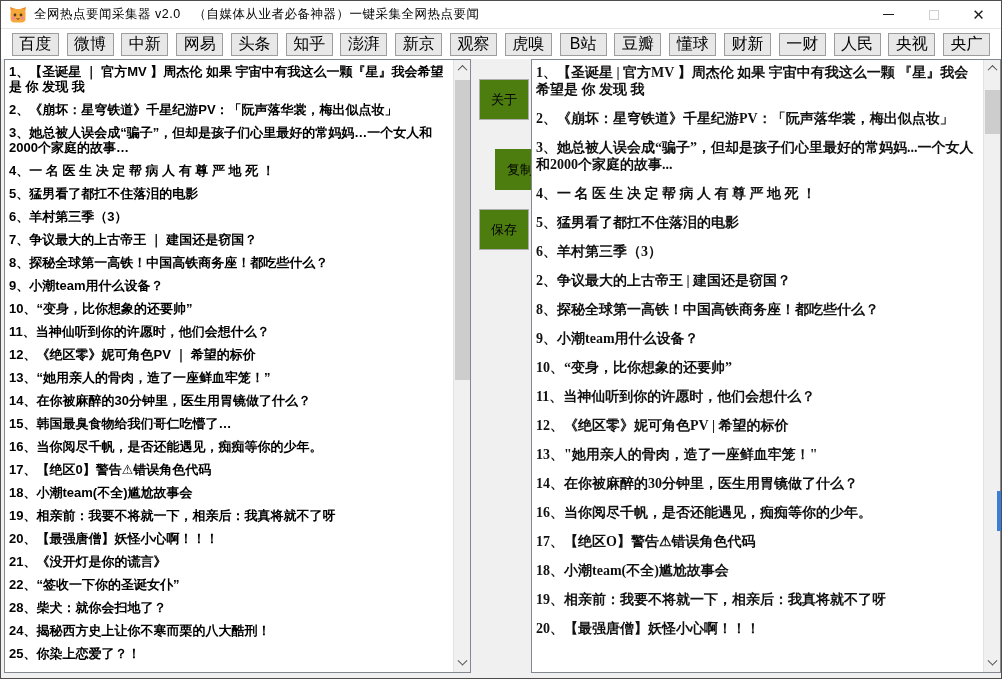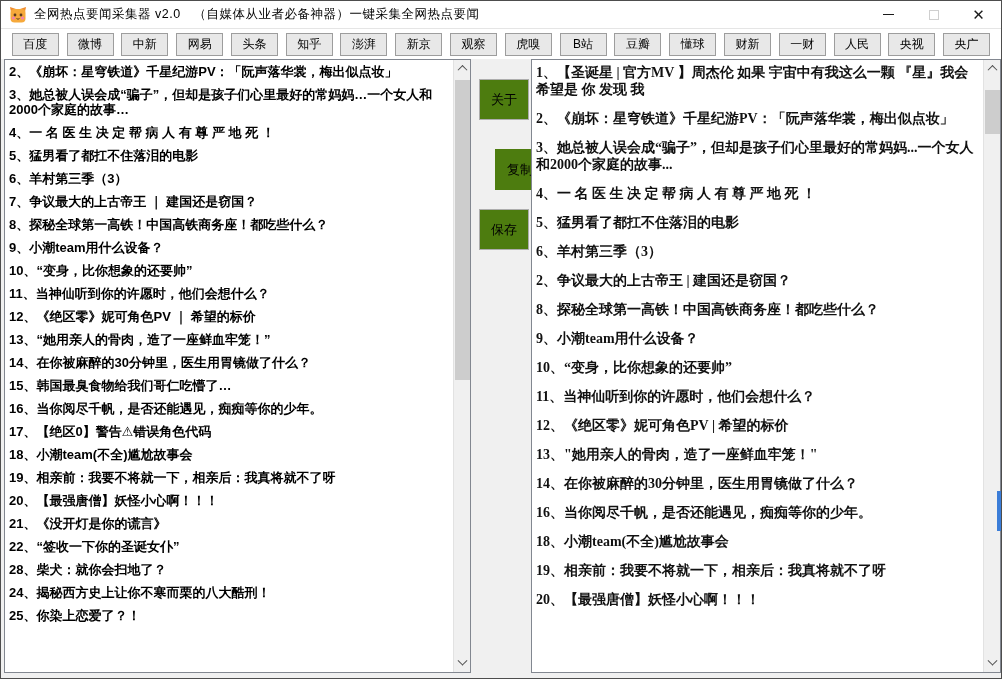--- a/index.html
+++ b/index.html
@@ -39,21 +39,21 @@
   .tabbar {
     position:absolute; top:28px; left:0; right:0; height:30px;
     background:#ffffff;
     display:flex; align-items:center; justify-content:space-evenly;
     padding:0 3px;
   }
   .tab-btn {
     width:47px; height:23px;
     background:#e8e8e8;
     border:1px solid #9d9d9d;
-    font-size:12px; color:#000;
+    font-size:16px; color:#000;
     display:flex; align-items:center; justify-content:center;
     font-family:"Liberation Sans","DejaVu Sans",sans-serif;
     white-space:nowrap; cursor:default;
   }
   
   .main { position:absolute; top:58px; left:0; right:0; bottom:0; background:#f0f0f0; }
   .listbox {
     position:absolute; top:0; height:614px;
     background:#fff; border:1px solid #828790;
     overflow:hidden;
@@ -160,20 +160,21 @@
       <div class="tab-btn">一财</div>
       <div class="tab-btn">人民</div>
       <div class="tab-btn">央视</div>
       <div class="tab-btn">央广</div>
     </div>
 
   <div class="main">
 
     <div class="listbox left">
       <div class="list-content">
+          <div class="left-item">1、【圣诞星 ｜ 官方MV 】周杰伦 如果 宇宙中有我这么一颗『星』我会希望 是 你 发现 我</div>
           <div class="left-item">2、《崩坏：星穹铁道》千星纪游PV：「阮声落华裳，梅出似点妆」</div>
           <div class="left-item">3、她总被人误会成“骗子”，但却是孩子们心里最好的常妈妈…一个女人和2000个家庭的故事…</div>
           <div class="left-item">4、一 名 医 生 决 定 帮 病 人 有 尊 严 地 死 ！</div>
           <div class="left-item">5、猛男看了都扛不住落泪的电影</div>
           <div class="left-item">6、羊村第三季（3）</div>
           <div class="left-item">7、争议最大的上古帝王 ｜ 建国还是窃国？</div>
           <div class="left-item">8、探秘全球第一高铁！中国高铁商务座！都吃些什么？</div>
           <div class="left-item">9、小潮team用什么设备？</div>
           <div class="left-item">10、“变身，比你想象的还要帅”</div>
           <div class="left-item">11、当神仙听到你的许愿时，他们会想什么？</div>
@@ -219,20 +220,21 @@
           <div class="right-item">6、羊村第三季（3）</div>
           <div class="right-item">2、争议最大的上古帝王 | 建国还是窃国？</div>
           <div class="right-item">8、探秘全球第一高铁！中国高铁商务座！都吃些什么？</div>
           <div class="right-item">9、小潮team用什么设备？</div>
           <div class="right-item">10、“变身，比你想象的还要帅”</div>
           <div class="right-item">11、当神仙听到你的许愿时，他们会想什么？</div>
           <div class="right-item">12、《绝区零》妮可角色PV | 希望的标价</div>
           <div class="right-item">13、"她用亲人的骨肉，造了一座鲜血牢笼！"</div>
           <div class="right-item">14、在你被麻醉的30分钟里，医生用胃镜做了什么？</div>
           <div class="right-item">16、当你阅尽千帆，是否还能遇见，痴痴等你的少年。</div>
+          <div class="right-item">17、【绝区O】警告⚠错误角色代码</div>
           <div class="right-item">18、小潮team(不全)尴尬故事会</div>
           <div class="right-item">19、相亲前：我要不将就一下，相亲后：我真将就不了呀</div>
           <div class="right-item">20、【最强唐僧】妖怪小心啊！！！</div>
         </div>
       <div class="scrollbar">
         <div class="sb-arrow up">
             <span class="chev up"></span>
           </div>
         <div class="sb-thumb"></div>
         <div class="sb-arrow down">

